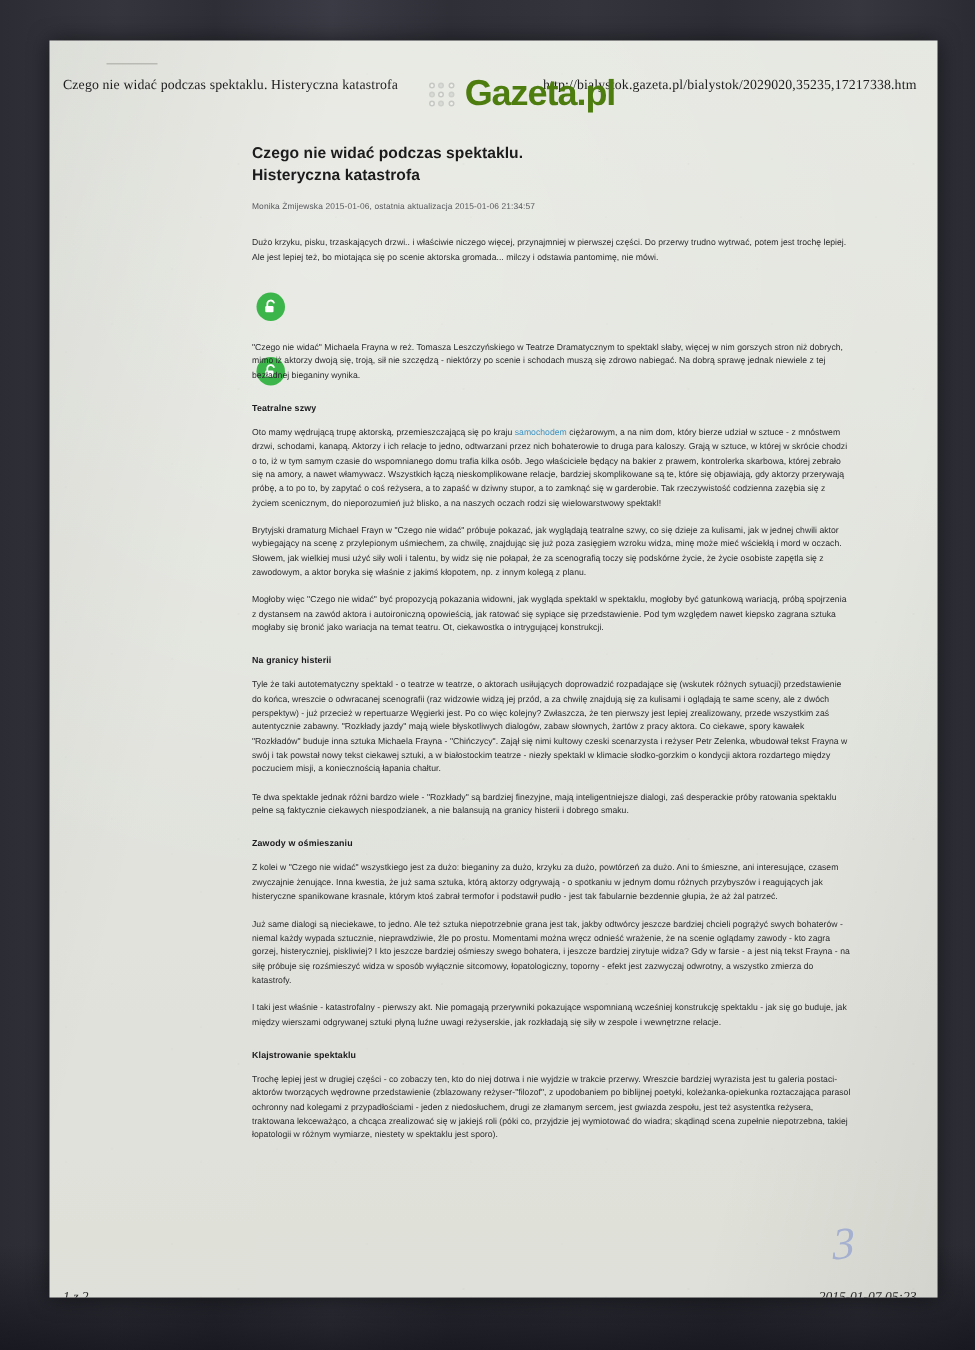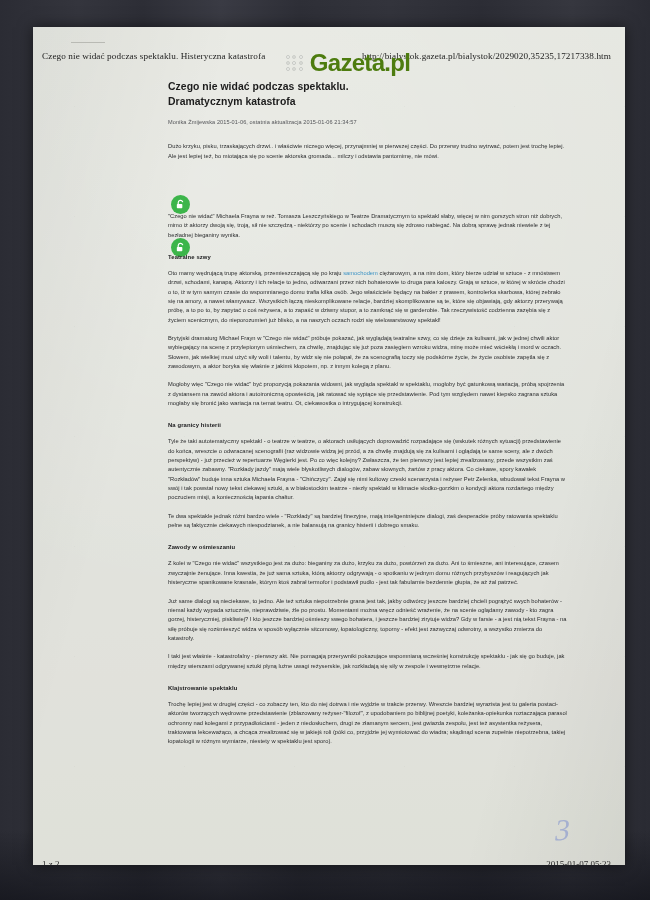--- a/index.html
+++ b/index.html
@@ -88,21 +88,21 @@
     top: 15px;
     width: 34px;
     height: 1px;
     background: #b9bab4;
   }
 
   
   #content {
     position: absolute;
     left: 135px;
-    top: 53px;
+    top: 69px;
     width: 400px;
   }
 
   #article-title {
     font-size: 10.4px;
     font-weight: bold;
     line-height: 14.6px;
     color: #1c1c1c;
     letter-spacing: .05px;
     width: 250px;
@@ -206,20 +206,21 @@
   #page-footer {
     position: absolute;
     left: 9px;
     right: 14px;
     bottom: -4px;
     display: flex;
     justify-content: space-between;
     font-family: "Liberation Serif", serif;
     font-size: 9px;
     color: #2a2a2a;
+    font-style: italic;
   }
 
   
   #speckle {
     position: absolute;
     inset: 0;
     pointer-events: none;
     z-index: 3;
     opacity: .05;
     background-image:
@@ -272,21 +273,21 @@
           <path d="M7 11V8a5 5 0 0 1 9.6-2" fill="none" stroke="#fff" stroke-width="2.6" stroke-linecap="round"></path>
           <rect x="4" y="11" width="12" height="9" rx="1.6" fill="#fff"></rect>
         </svg>
       </span>
     </div>
 
     <div id="content">
 
       <h1 id="article-title">
         <span>Czego nie widać podczas spektaklu.</span><br>
-        <span>Dramatycznym katastrofa</span>
+        <span>Histeryczna katastrofa</span>
       </h1>
 
       <div id="byline">Monika Żmijewska 2015-01-06, ostatnia aktualizacja 2015-01-06 21:34:57</div>
 
       <p class="body lead">Dużo krzyku, pisku, trzaskających drzwi.. i właściwie niczego więcej, przynajmniej w pierwszej części. Do przerwy trudno wytrwać, potem jest trochę lepiej. Ale jest lepiej też, bo miotająca się po scenie aktorska gromada... milczy i odstawia pantomimę, nie mówi.</p>
 
       <p class="body" style="margin-top:51px">"Czego nie widać" Michaela Frayna w reż. Tomasza Leszczyńskiego w Teatrze Dramatycznym to spektakl słaby, więcej w nim gorszych stron niż dobrych, mimo iż aktorzy dwoją się, troją, sił nie szczędzą - niektórzy po scenie i schodach muszą się zdrowo nabiegać. Na dobrą sprawę jednak niewiele z tej bezładnej bieganiny wynika.</p>
 
       <h3 class="section">Teatralne szwy</h3>
       <p class="body">

